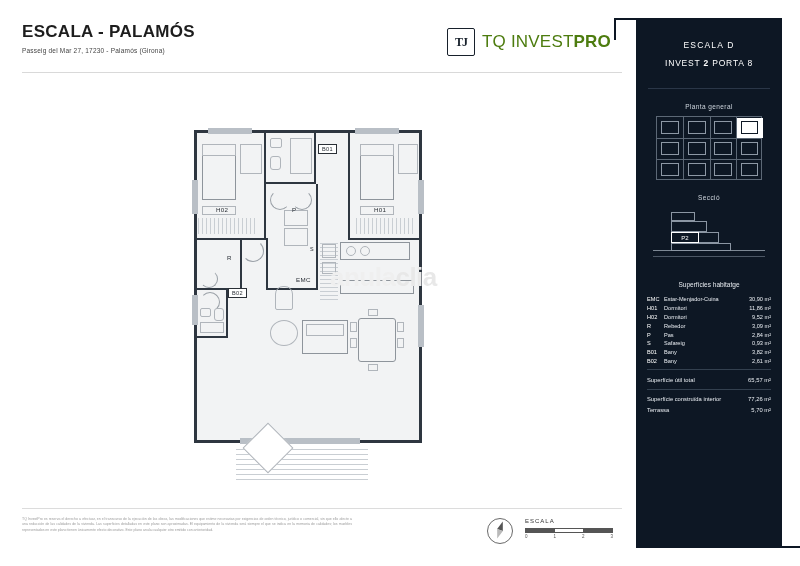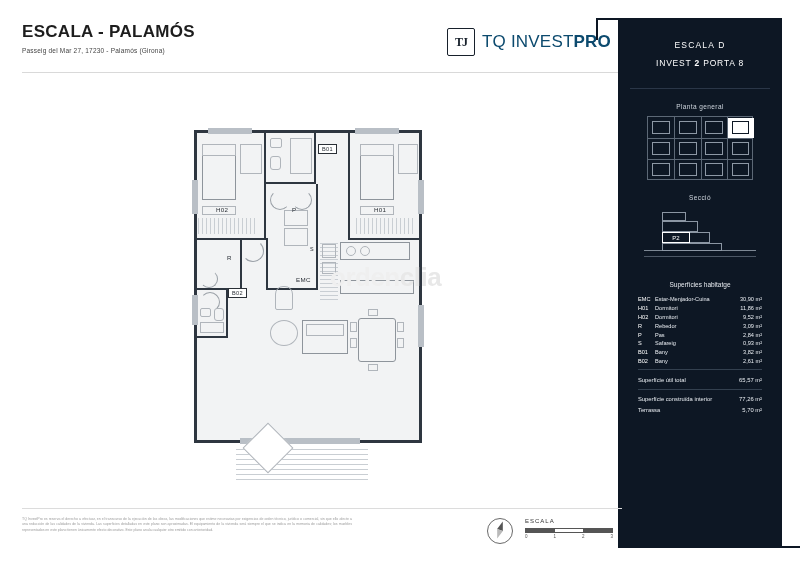--- a/index.html
+++ b/index.html
@@ -27,26 +27,26 @@
 
   
   .logo { position:absolute; left:447px; top:28px; display:flex; align-items:center; gap:7px; }
   .logo-mark {
     width:28px; height:28px; border:1.6px solid #17202b; border-radius:2px;
     display:flex; align-items:center; justify-content:center;
     font-size:12px; font-weight:bold; color:#17202b; font-family:"Liberation Serif", serif;
     position:relative;
   }
   .logo-mark .tj { letter-spacing:-1px; }
-  .logo-text { font-size:17px; color:#0c4a6e; letter-spacing:0.2px; }
+  .logo-text { font-size:17px; color:#4d7c0f; letter-spacing:0.2px; }
   .logo-text b { font-weight:bold; }
 
   
   .panel {
-    position:absolute; right:18px; top:18px; width:164px; height:530px;
+    position:absolute; right:18px; top:18px; width:146px; height:530px;
     background:#0d1724; color:#fff;
   }
   .panel-corner-tl {
     position:absolute; left:-22px; top:0; width:22px; height:22px;
     border-left:2px solid #0d1724; border-top:2px solid #0d1724;
   }
   .panel-corner-br {
     position:absolute; right:-22px; bottom:0; width:22px; height:22px;
     border-right:2px solid #0d1724; border-bottom:2px solid #0d1724;
   }
@@ -367,21 +367,21 @@
     <div class="lbl" style="left:194px; top:86px;">H01</div>
     <div class="lbl box" style="left:138px; top:24px;">B01</div>
     <div class="lbl box" style="left:48px; top:168px;">B02</div>
     <div class="lbl" style="left:112px; top:86px;">P</div>
     <div class="lbl" style="left:130px; top:126px; font-size:5.4px;">S</div>
     <div class="lbl" style="left:47px; top:134px;">R</div>
     <div class="lbl" style="left:116px; top:156px;">EMC</div>
   </div>
 
   <div class="watermark">
-    <span>orden</span><span class="dot">clia</span>
+    <span>anula</span><span class="dot">clia</span>
   </div>
 
   <div class="footer-rule"></div>
   <div class="legal">TQ InvestPro es reserva el derecho a efectuar, en el transcurso de la ejecución de las obras, las modificaciones que estime necesarias por exigencias de orden técnico, jurídico o comercial, sin que ello afecte a una reducción de las calidades de la vivienda. Las superficies detalladas en este plano son aproximadas. El equipamiento de la vivienda será siempre el que se indica en la memoria de calidades; los muebles representados en este plano tienen únicamente efecto decorativo. Este plano anula cualquier otro emitido con anterioridad.</div>
 
   <div class="compass">
     <div class="ring"></div>
     <div class="needle"></div>
     <div class="needle2"></div>
   </div>

